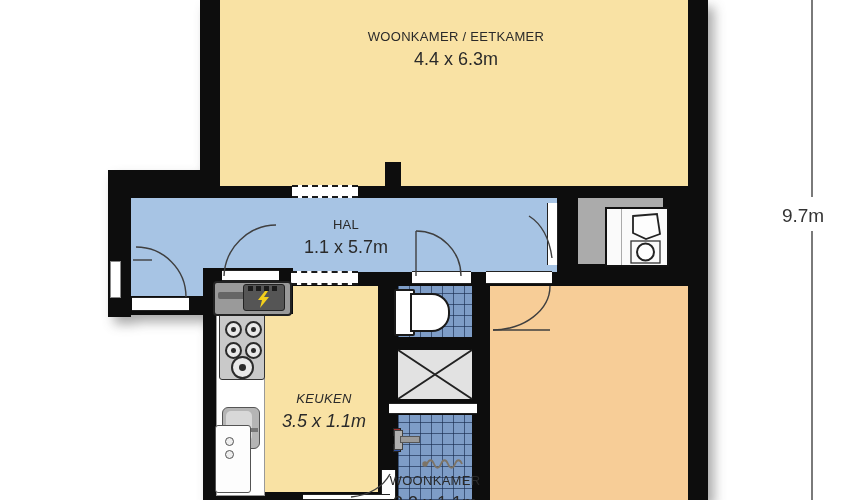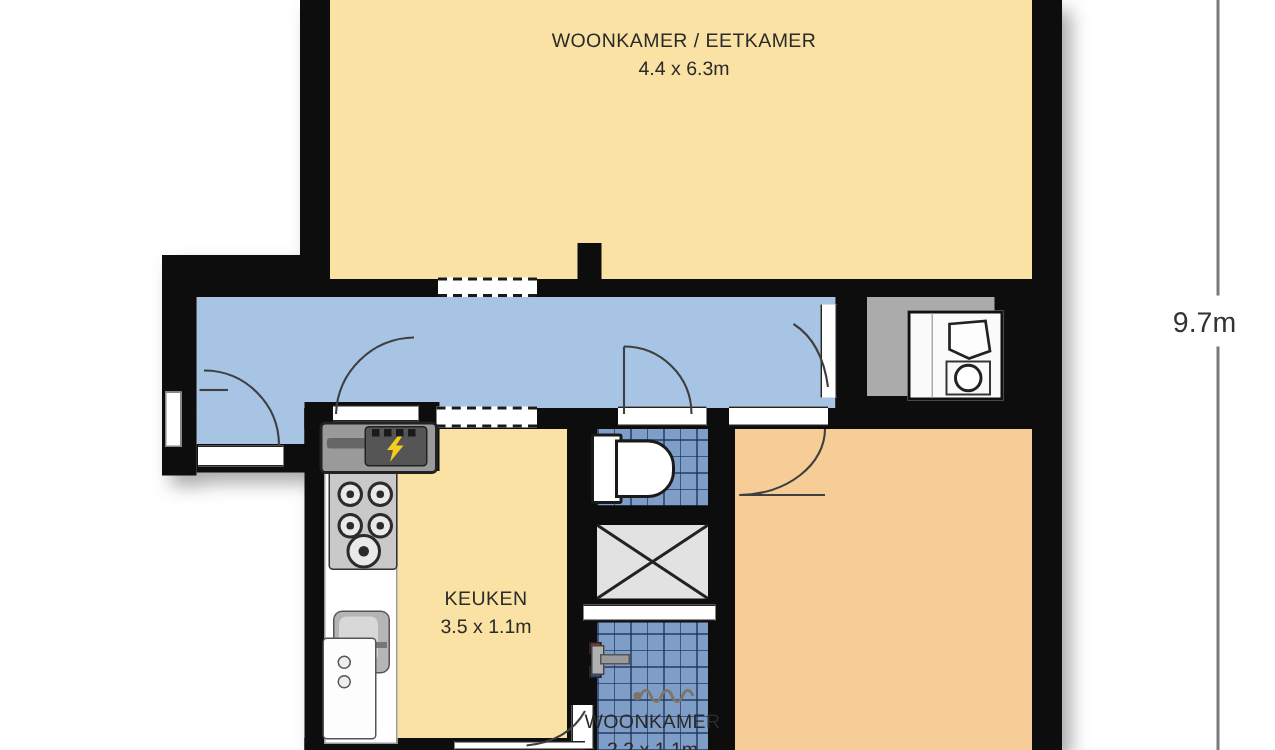--- a/index.html
+++ b/index.html
@@ -11,21 +11,21 @@
   .wall{position:absolute;background:var(--c-wall,#0d0d0d);}
   .tiles{background-color:var(--c-tile,#7e9dc7);
     background-image:
       repeating-linear-gradient(0deg, rgba(25,45,80,.65) 0 1px, transparent 1px 11px),
       repeating-linear-gradient(90deg, rgba(25,45,80,.65) 0 1px, transparent 1px 11px);}
   .open-h{position:absolute;background:#fff;border-top:1.5px solid #222;border-bottom:1.5px solid #222;}
   .open-v{position:absolute;background:#fff;border-left:1.5px solid #222;border-right:1.5px solid #222;}
   .dash-h{position:absolute;background:#fff;border-top:2px dashed #1a1a1a;border-bottom:2px dashed #1a1a1a;}
   .label{position:absolute;transform:translateX(-50%);text-align:center;white-space:nowrap;line-height:1.25;}
   .label .nm{font-size:13px;letter-spacing:.3px;}
-  .label .dm{font-size:13px;margin-top:3px;}
+  .label .dm{font-size:18px;margin-top:3px;}
   .scale-label{position:absolute;transform:translateX(-50%);font-size:19px;color:#333;white-space:nowrap;}
   .dimline{position:absolute;width:2px;background:#7a7a7a;}
   .burner{position:absolute;border:2px solid #2b2b2b;border-radius:50%;background:#e9e9e9;}
   .burner::after{content:'';position:absolute;inset:32%;background:#2b2b2b;border-radius:50%;}
   .knob{position:absolute;width:7px;height:7px;border:1.5px solid #555;border-radius:50%;background:#eee;}
   svg{position:absolute;inset:0;}
 </style>
 </head>
 <body>
 
@@ -137,25 +137,29 @@
       </g>
       <g fill="none" stroke="#222" stroke-width="2">
         <path d="M 398 350 L 472 399 M 398 399 L 472 350"></path>
       </g>
       <g fill="none" stroke="#7d7466" stroke-width="1.8">
         <path d="M 427 464 c 2 -5 5 -5 7 0 c 2 5 5 5 7 0 c 2 -5 5 -5 7 0 c 2 5 5 5 7 0 c 2 -5 5 -5 7 0"></path>
         <circle cx="425" cy="464" r="1.8" fill="#7d7466"></circle>
       </g>
     </svg>
 
-    <div class="label" style="left:456px;top:19px;">
+    <div class="label" style="left:456px;top:29px;">
       <div class="nm">WOONKAMER / EETKAMER</div>
       <div class="dm">4.4 x 6.3m</div>
     </div>
-    <div class="label" style="left:324px;top:391px;">
+    <div class="label" style="left:346px;top:217px;">
+      <div class="nm">HAL</div>
+      <div class="dm">1.1 x 5.7m</div>
+    </div>
+    <div class="label" style="left:324px;top:391px;font-style:italic;">
       <div class="nm">KEUKEN</div>
       <div class="dm">3.5 x 1.1m</div>
     </div>
     <div class="label" style="left:435px;top:473px;">
       <div class="nm">WOONKAMER</div>
       <div class="dm">2.2 x 1.1m</div>
     </div>
   </div>
 
   <div class="dimline" style="left:811px;top:0;height:197px;"></div>

